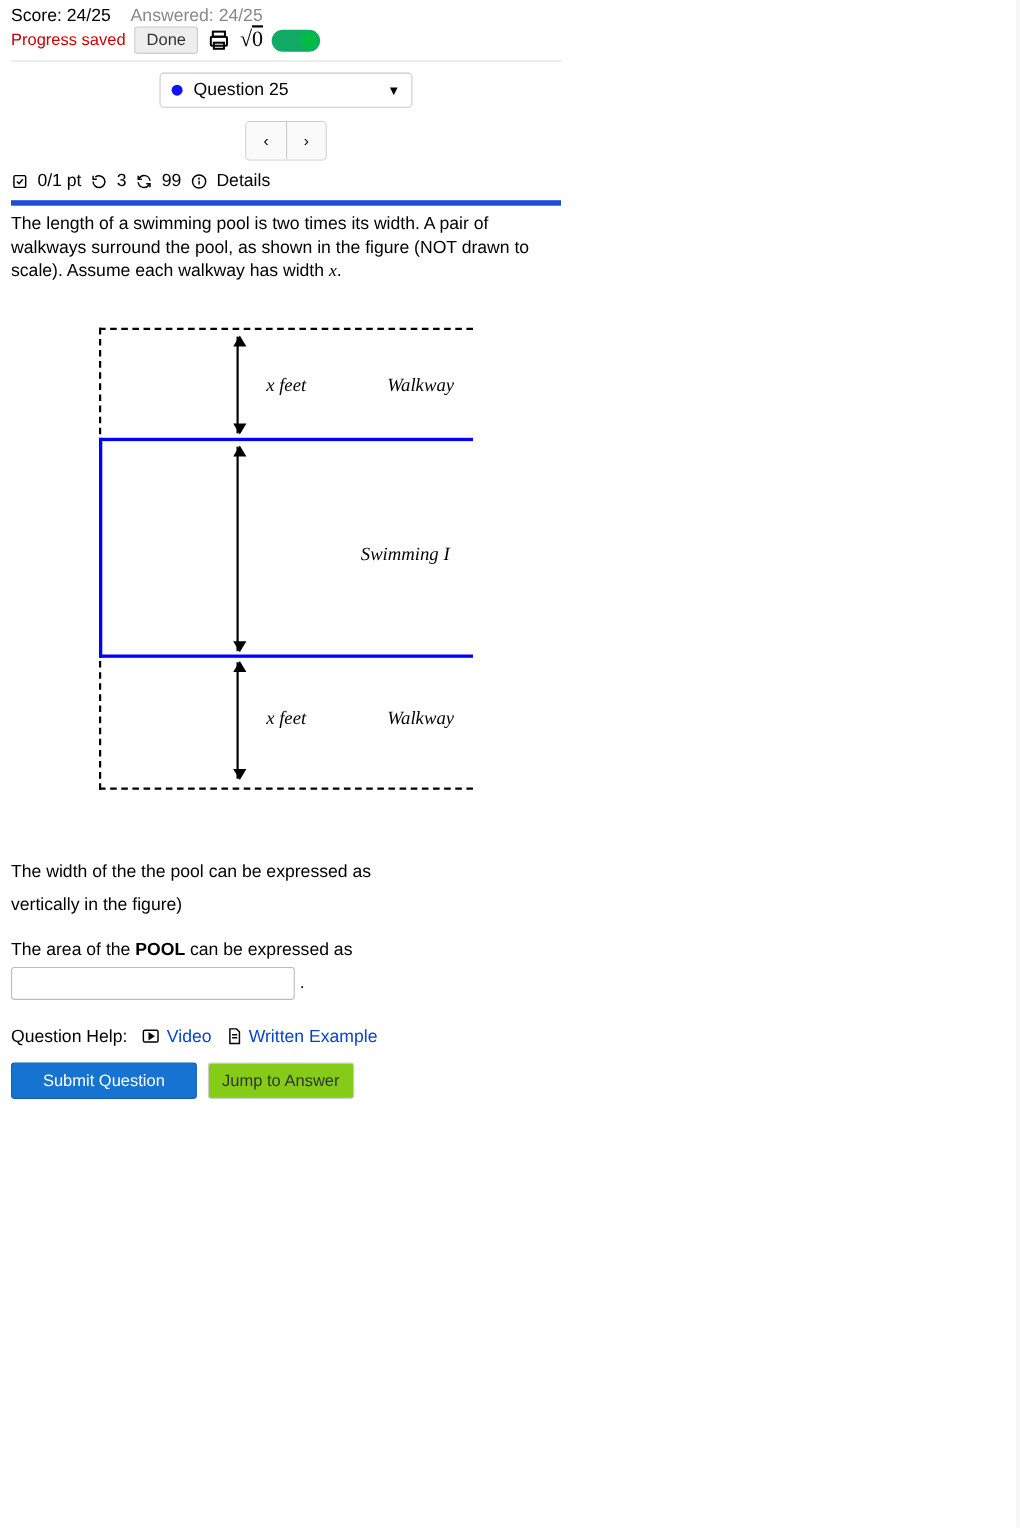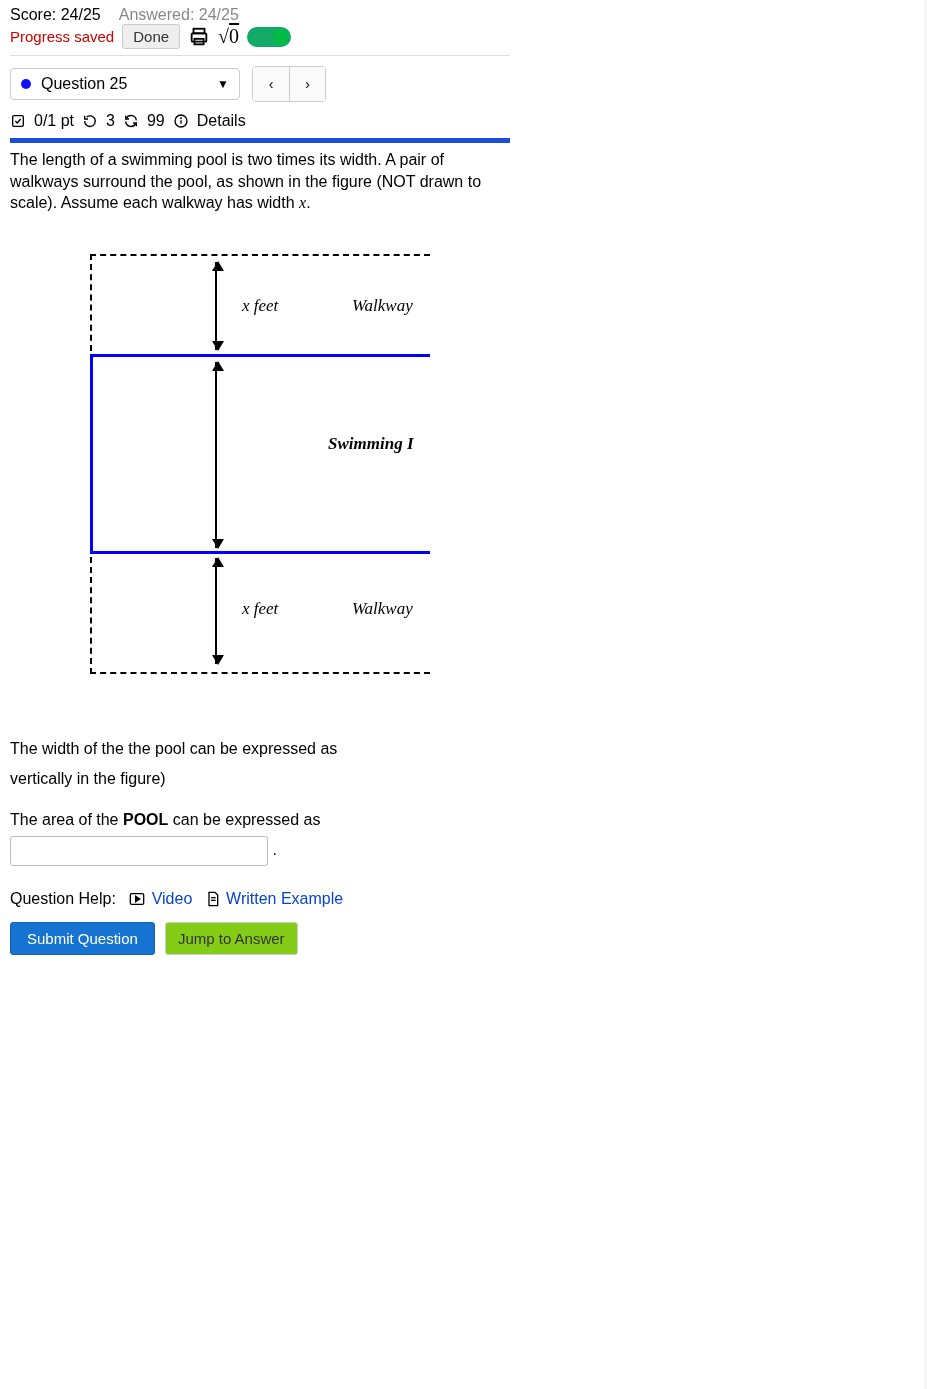--- a/index.html
+++ b/index.html
@@ -23,21 +23,21 @@
 }
 .iconbtn { display: inline-flex; align-items: center; justify-content: center; cursor: pointer; }
 .switch {
   width: 44px; height: 20px; background: #1a6; border-radius: 999px;
   display: inline-flex; align-items: center; justify-content: flex-end; padding: 2px;
 }
 .switch .knob { width: 16px; height: 16px; background: #0b4; border-radius: 50%; }
 
 .content { width: 500px; border-top: 1px solid #ddd; padding-top: 10px; }
 
-.qhdr { display: flex; gap: 12px; align-items: center; }
+.qhdr { display: flex; gap: 12px; align-items: center; flex-direction: column; }
 .qsel {
   border: 1px solid #ccc; border-radius: 4px; padding: 6px 10px;
   display: flex; align-items: center; gap: 10px; width: 230px; cursor: pointer;
   justify-content: space-between; background:#fff;
 }
 .qsel .left { display: flex; align-items: center; gap: 10px; }
 .dot { width: 10px; height: 10px; border-radius: 50%; background: #11f; display: inline-block; }
 .caret { font-size: 12px; }
 .navpair { display: flex; border: 1px solid #ccc; border-radius: 4px; overflow: hidden; }
 .navpair button {
@@ -59,39 +59,39 @@
 .arrow { position:absolute; left:125px; width:0; border-left:2px solid #000; }
 .arrow::before, .arrow::after { content:""; position:absolute; left:-5px; width:0; height:0; border-left:6px solid transparent; border-right:6px solid transparent; }
 .arrow::before { top:-1px; border-bottom:10px solid #000; }
 .arrow::after  { bottom:-1px; border-top:10px solid #000; }
 .a1 { top:8px; height:88px; }
 .a2 { top:108px; height:186px; }
 .a3 { top:304px; height:106px; }
 .flabel { position:absolute; font-family: Georgia, 'Times New Roman', serif; font-style: italic; font-size:17px; }
 .l-xf1 { left:152px; top:42px; }
 .l-wk1 { left:262px; top:42px; }
-.l-sp  { left:238px; top:180px;font-weight:bold; }
+.l-sp  { left:238px; top:196px; }
 .l-xf2 { left:152px; top:345px; }
 .l-wk2 { left:262px; top:345px; }
 
 .qa { line-height: 1.9; }
 .tin {
   border: 1px solid #bbb; border-radius: 3px; height: 30px; width: 258px;
   padding: 2px 6px; font-size: 15px; vertical-align: middle;
 }
 .strong { font-weight: bold; }
 
 .helprow { margin-top: 24px; font-size: 16px; }
 .link { color: #0645c9; text-decoration: none; cursor: pointer; }
 .mini-ico { display:inline-flex; vertical-align:middle; margin-right:2px; }
 
 .actions { margin-top: 14px; display: flex; gap: 10px; }
 .btn-primary {
   background: #1673d1; color: #fff; border: 1px solid #1161b3;
-  border-radius: 3px; padding: 7px 16px; font-size: 15px; cursor: pointer;
+  border-radius: 3px; padding: 7px 28px; font-size: 15px; cursor: pointer;
 }
 .btn-sec {
   background: #84cc16; color: #333; border: 1px solid #ccc;
   border-radius: 3px; padding: 7px 12px; font-size: 15px; cursor: pointer;
 }
 .rside { position:absolute; top:0; bottom:0; right:0; width:3px; background:rgba(0,0,0,0.04); }
 </style>
 </head>
 <body>
 

